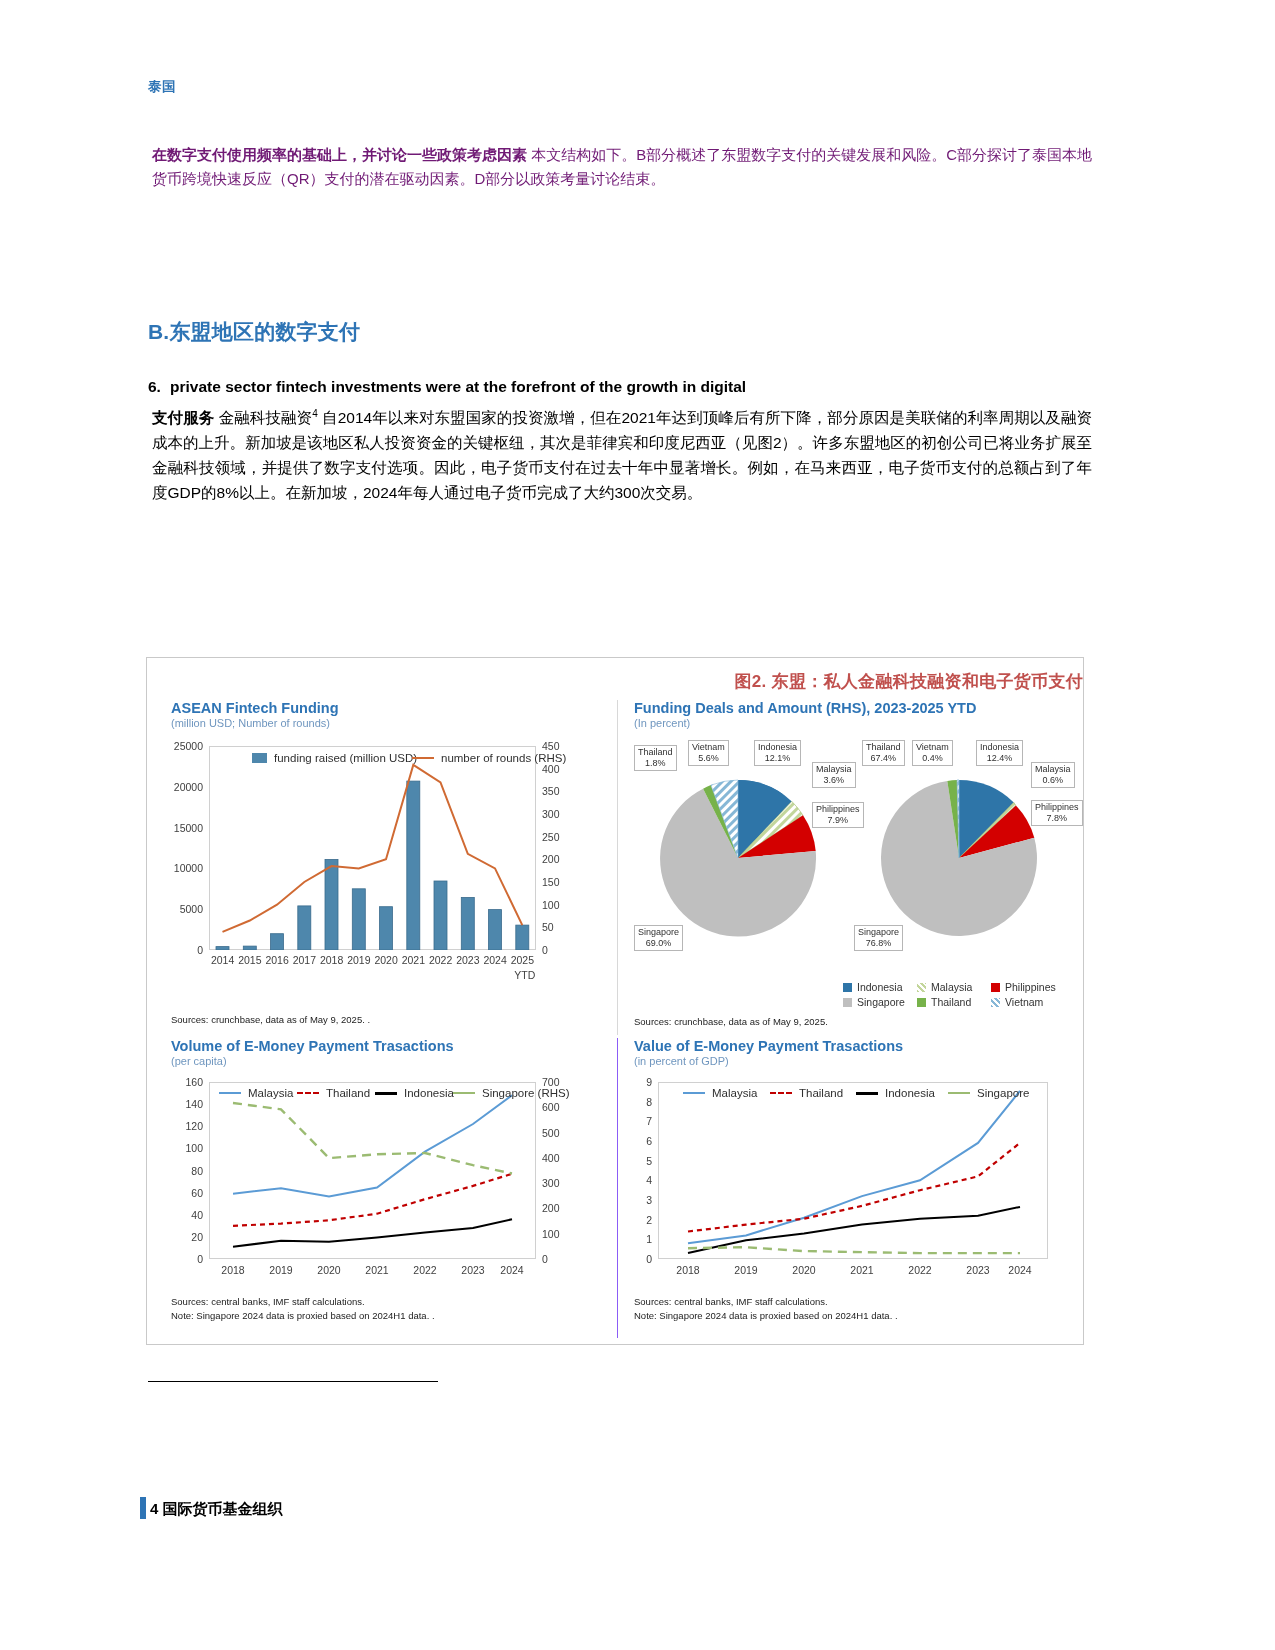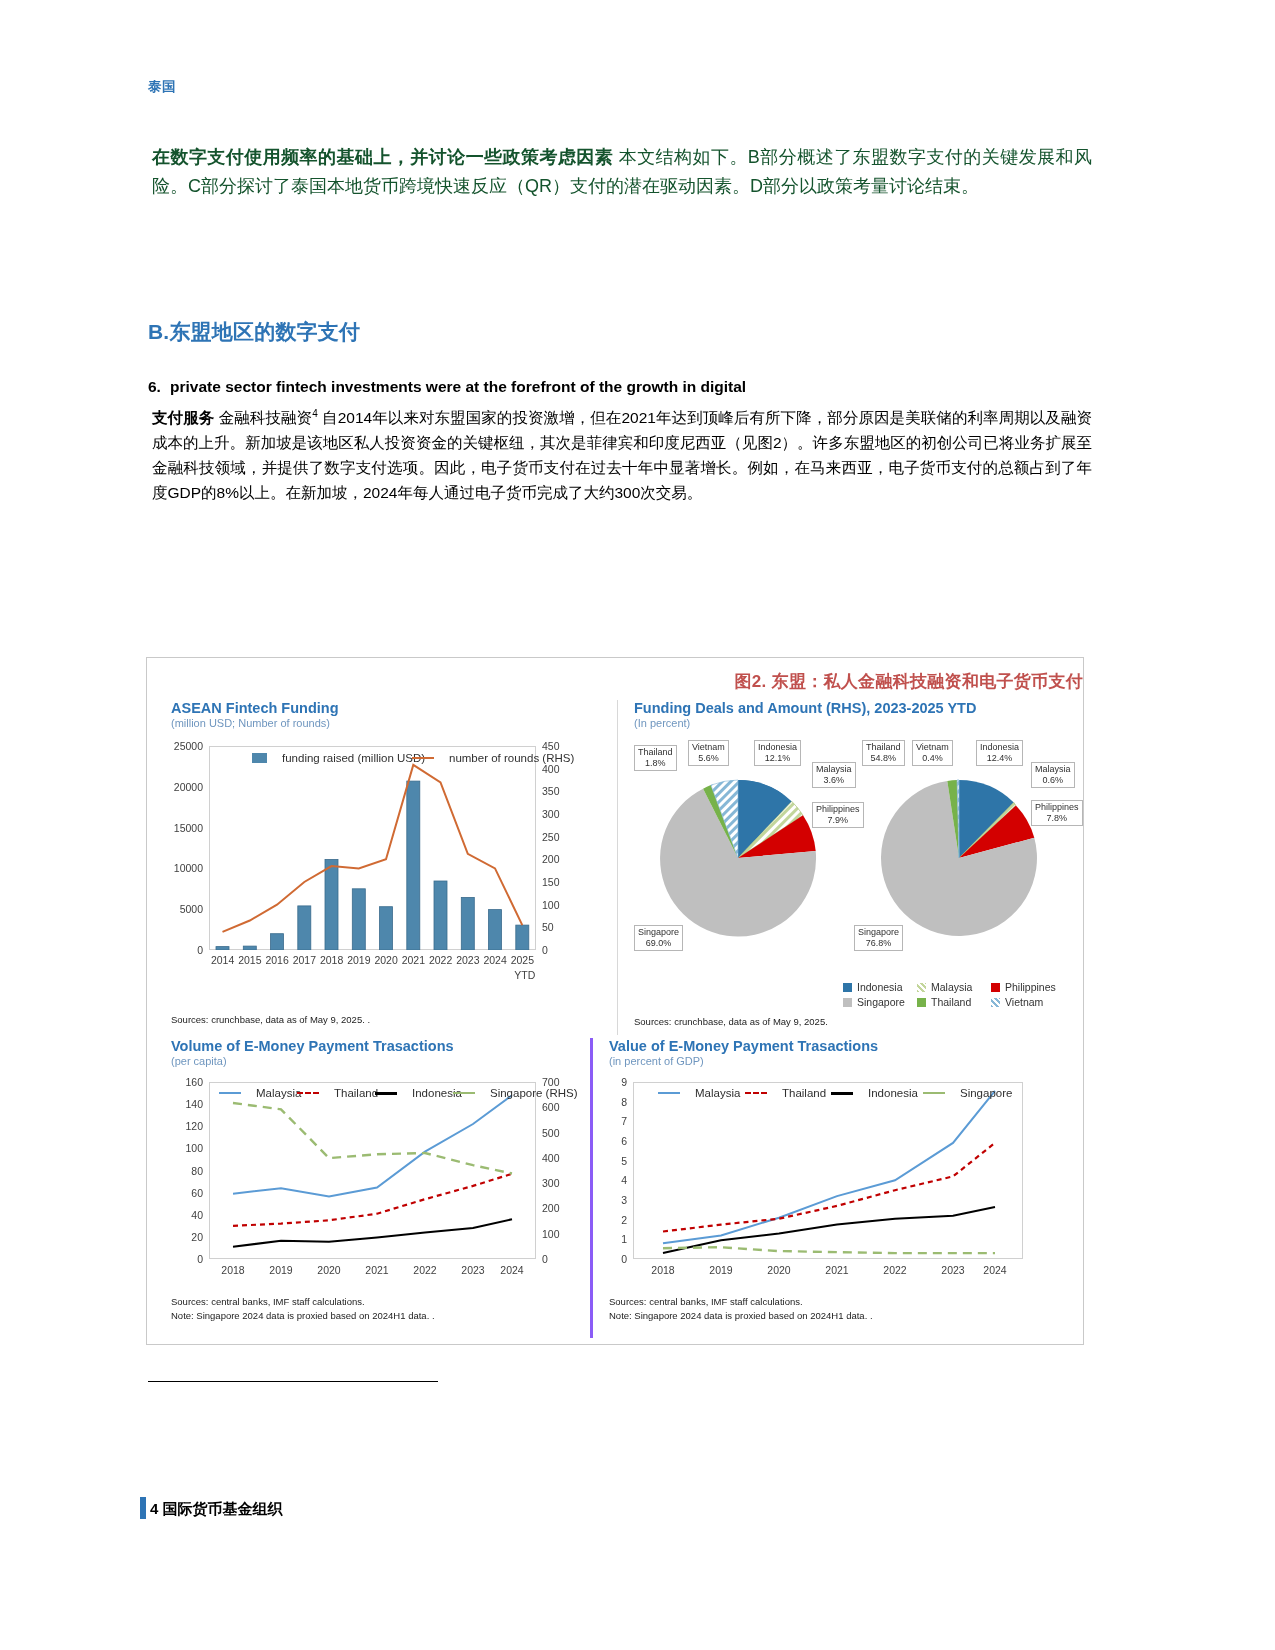--- a/index.html
+++ b/index.html
@@ -12,21 +12,21 @@
 
   
   .running-head{
     position:absolute;left:148px;top:78px;
     font-size:13.5px;color:#2e74b5;font-weight:700;letter-spacing:.5px;
   }
 
   
   .para-intro{
     position:absolute;left:152px;top:143px;width:940px;
-    font-size:18px;line-height:1.62;color:#14532d;text-align:justify;
+    font-size:15px;line-height:1.62;color:#701a75;text-align:justify;
   }
   .para-intro b{font-weight:700;}
 
   .sec-head{
     position:absolute;left:148px;top:318px;
     font-size:21px;font-weight:700;color:#2e74b5;letter-spacing:.2px;
   }
 
   .para6-head{
     position:absolute;left:148px;top:375px;width:950px;
@@ -47,34 +47,34 @@
   }
   .fig-title{
     position:absolute;top:12px;left:0;width:100%;text-align:right;
     font-size:17px;font-weight:700;color:#c0504d;letter-spacing:.3px;
   }
 
   .panel{position:absolute;box-sizing:border-box;}
   .p-tl{left:10px;  top:42px;  width:455px;height:335px;}
   .p-tr{left:470px; top:42px;  width:458px;height:335px;border-left:1px solid #d8d8d8;}
   .p-bl{left:10px;  top:380px; width:455px;height:300px;}
-  .p-br{left:443px; top:380px; width:458px;height:300px;border-left:3px solid #8b5cf6;}
+  .p-br{left:470px; top:380px; width:458px;height:300px;border-left:1px solid #8b5cf6;}
 
   .ch-title{font-size:14.5px;font-weight:700;color:#2e74b5;margin:0 0 1px 0;}
   .ch-sub{font-size:11px;color:#6f96bf;margin:0 0 2px 0;}
   .src{font-size:9.5px;color:#222;line-height:1.38;}
 
   
   .plot{position:relative;}
   .axis-box{position:absolute;border:1px solid #d0d0d0;box-sizing:border-box;background:#fff;}
   .ytick{position:absolute;font-size:10.5px;color:#404040;text-align:right;transform:translateY(-50%);}
   .ytick-r{position:absolute;font-size:10.5px;color:#404040;text-align:left;transform:translateY(-50%);}
   .xtick{position:absolute;font-size:10.5px;color:#404040;text-align:center;}
 
-  .legend-inline{position:absolute;display:flex;align-items:center;gap:15px;font-size:11.5px;color:#303030;}
+  .legend-inline{position:absolute;display:flex;align-items:center;gap:7px;font-size:11.5px;color:#303030;}
   .lg-sw-bar{width:15px;height:10px;background:#4e87ac;display:inline-block;}
   .lg-sw-line{width:22px;height:0;border-top:2.2px solid #d06a33;display:inline-block;}
   .lg-sw-l{width:22px;height:0;display:inline-block;}
 
   
   .pielbl{
     position:absolute;border:1px solid #b6b6b6;background:#fff;
     font-size:9px;color:#303030;line-height:1.2;text-align:center;
     padding:1px 3px;white-space:nowrap;
   }
@@ -253,21 +253,21 @@
           <div>7.9%</div>
         </div>
         <div class="pielbl" style="left:8px;top:185px;">
           <div>Singapore</div>
           <div>69.0%</div>
         </div>
 
         
         <div class="pielbl" style="left:236px;top:0px;">
           <div>Thailand</div>
-          <div>54.8%</div>
+          <div>67.4%</div>
         </div>
         <div class="pielbl" style="left:286px;top:0px;">
           <div>Vietnam</div>
           <div>0.4%</div>
         </div>
         <div class="pielbl" style="left:350px;top:0px;">
           <div>Indonesia</div>
           <div>12.4%</div>
         </div>
         <div class="pielbl" style="left:405px;top:22px;">

